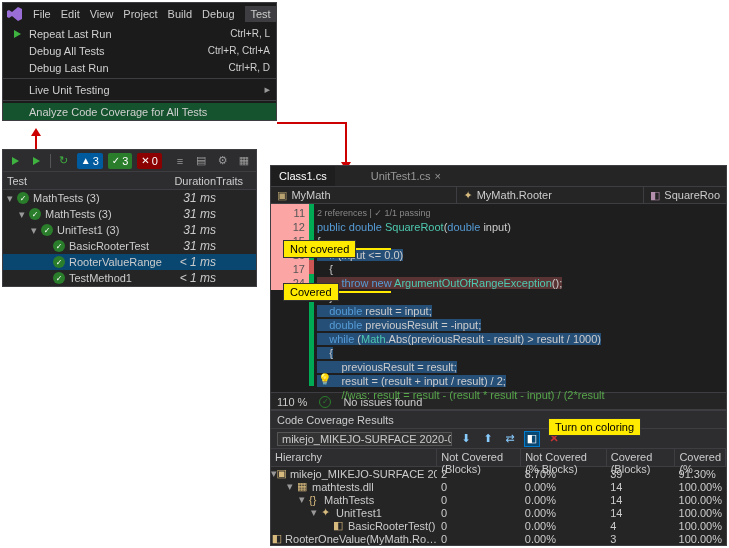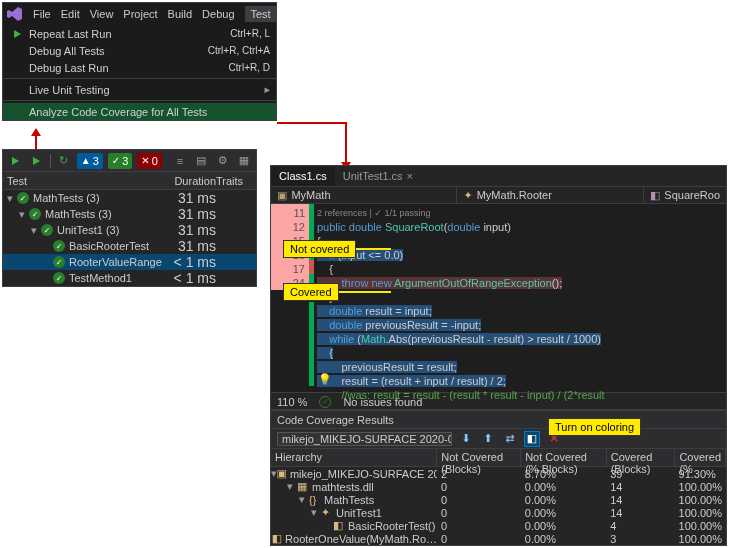--- a/index.html
+++ b/index.html
@@ -34,33 +34,33 @@
 .testexp .hdr{display:flex;align-items:center;height:18px;background:#2d2d30;border-bottom:1px solid #3e3e42;padding:0 4px;}
 .testexp .hdr .c1{flex:1;}
 .testexp .hdr .c2{width:50px;text-align:right;}
 .testexp .hdr .c3{width:36px;}
 .testexp .trow{display:flex;align-items:center;height:16px;padding:0 4px;}
 .testexp .trow.sel{background:#094771;}
 .testexp .trow .ind{display:inline-block;}
 .testexp .trow .arr{width:10px;color:#999;}
 .testexp .trow .tick{width:12px;height:12px;border-radius:6px;background:#2a7d2a;color:#fff;font-size:8px;display:flex;align-items:center;justify-content:center;margin-right:4px;}
 .testexp .trow .name{flex:1;}
-.testexp .trow .dur{width:50px;text-align:right;font-size:14px;}
+.testexp .trow .dur{width:50px;text-align:right;font-size:12px;font-style:italic;}
 .testexp .trow .trt{width:36px;}
 
 
 .arrow{position:absolute;pointer-events:none;}
 .arrow .line-v{position:absolute;width:2px;background:#cc0000;}
 .arrow .line-h{position:absolute;height:2px;background:#cc0000;}
 .arrow .head-u{position:absolute;width:0;height:0;border-left:5px solid transparent;border-right:5px solid transparent;border-bottom:8px solid #cc0000;}
 .arrow .head-d{position:absolute;width:0;height:0;border-left:5px solid transparent;border-right:5px solid transparent;border-top:8px solid #cc0000;}
 
 
 .editor{position:absolute;left:270px;top:165px;width:457px;height:245px;background:#1e1e1e;border:1px solid #3e3e42;color:#ccc;overflow:hidden;}
-.editor .tabs{display:flex;height:20px;background:#252526;}
+.editor .tabs{display:flex;height:20px;background:#252526;gap:28px;}
 .editor .tabs .tab{display:flex;align-items:center;padding:0 8px;gap:4px;color:#999;}
 .editor .tabs .tab.active{background:#1e1e1e;color:#fff;}
 .editor .tabs .tab .x{color:#999;}
 .editor .nav{display:flex;height:18px;background:#252526;border-top:1px solid #3e3e42;border-bottom:1px solid #3e3e42;}
 .editor .nav .nitem{display:flex;align-items:center;padding:0 6px;gap:4px;font-size:10px;color:#ccc;}
 .editor .code{position:relative;height:188px;}
 .editor .code .gutter{position:absolute;left:0;top:0;width:38px;background:#fca5a5;text-align:right;color:#555;font-family:Consolas,monospace;font-size:10px;line-height:14px;padding-top:2px;}
 .editor .code .gutter div{padding-right:4px;}
 .editor .code .cov{position:absolute;left:38px;top:0;width:5px;height:100%;}
 .editor .code .cov div{height:14px;}

